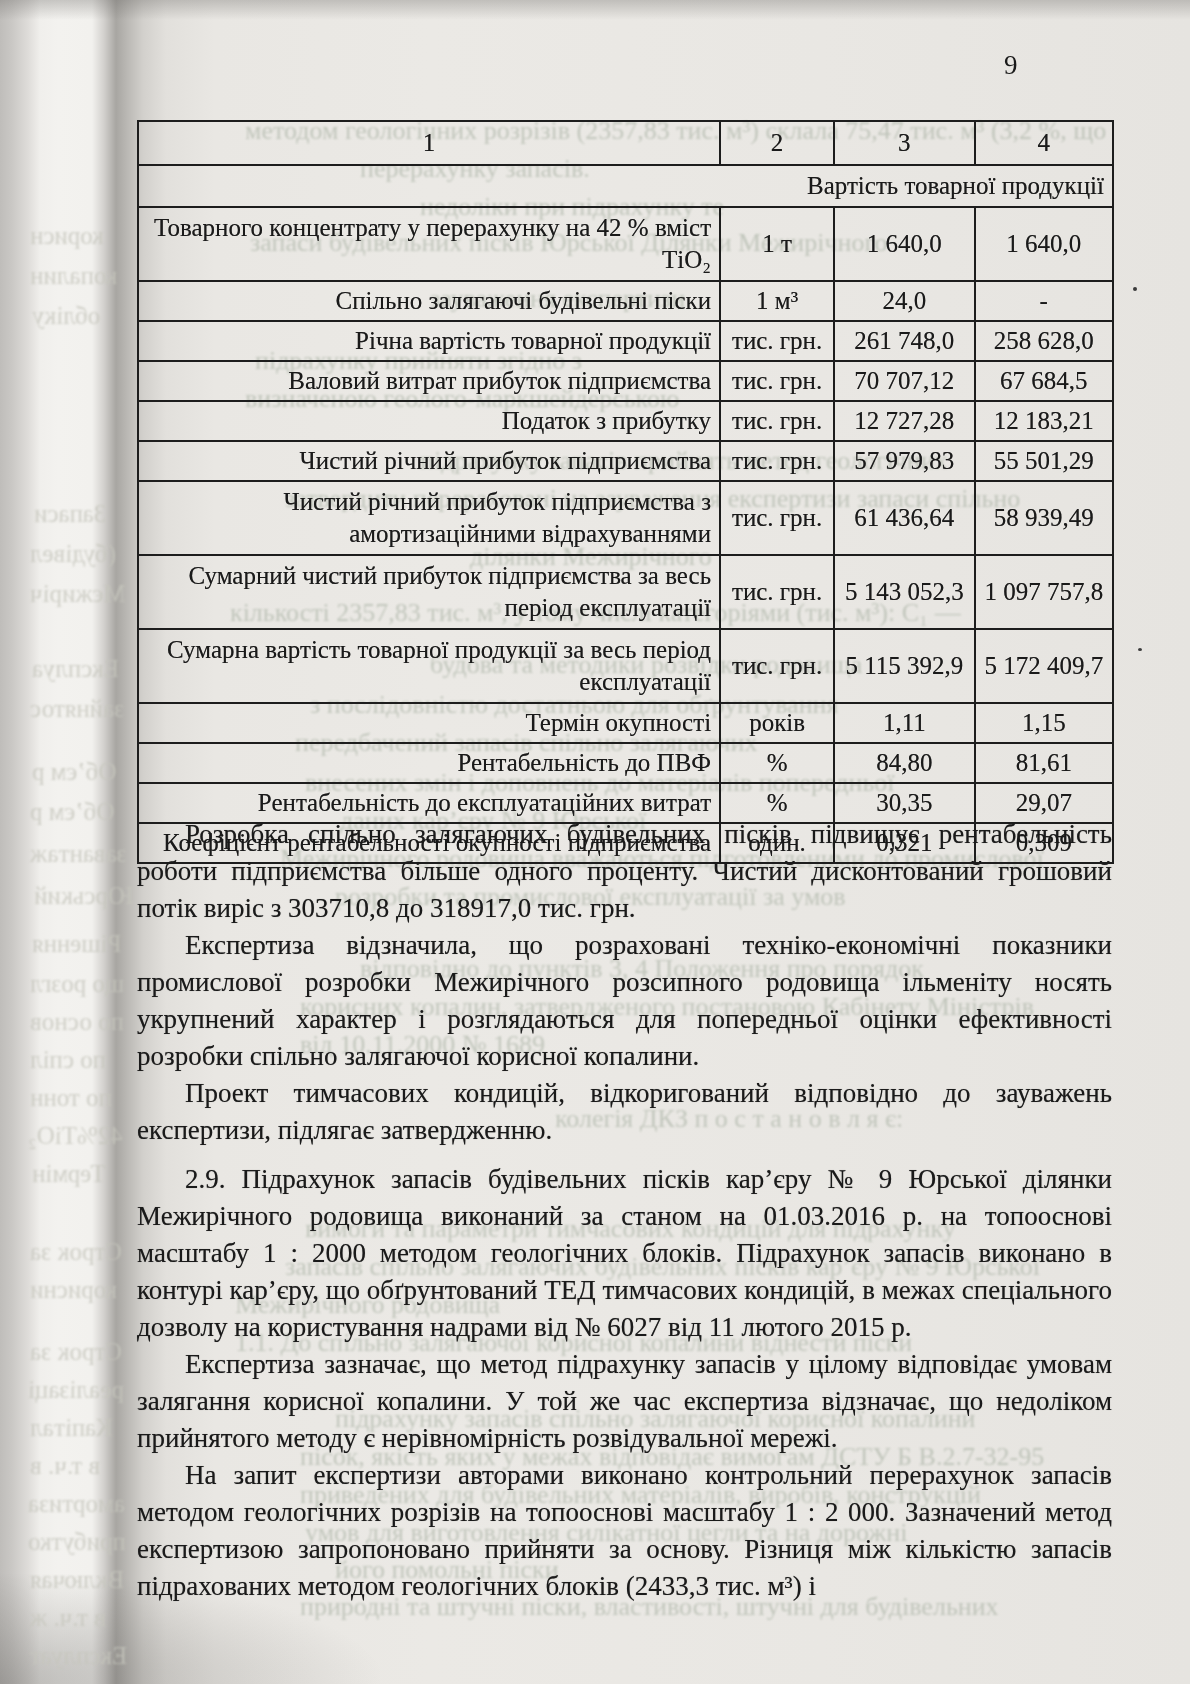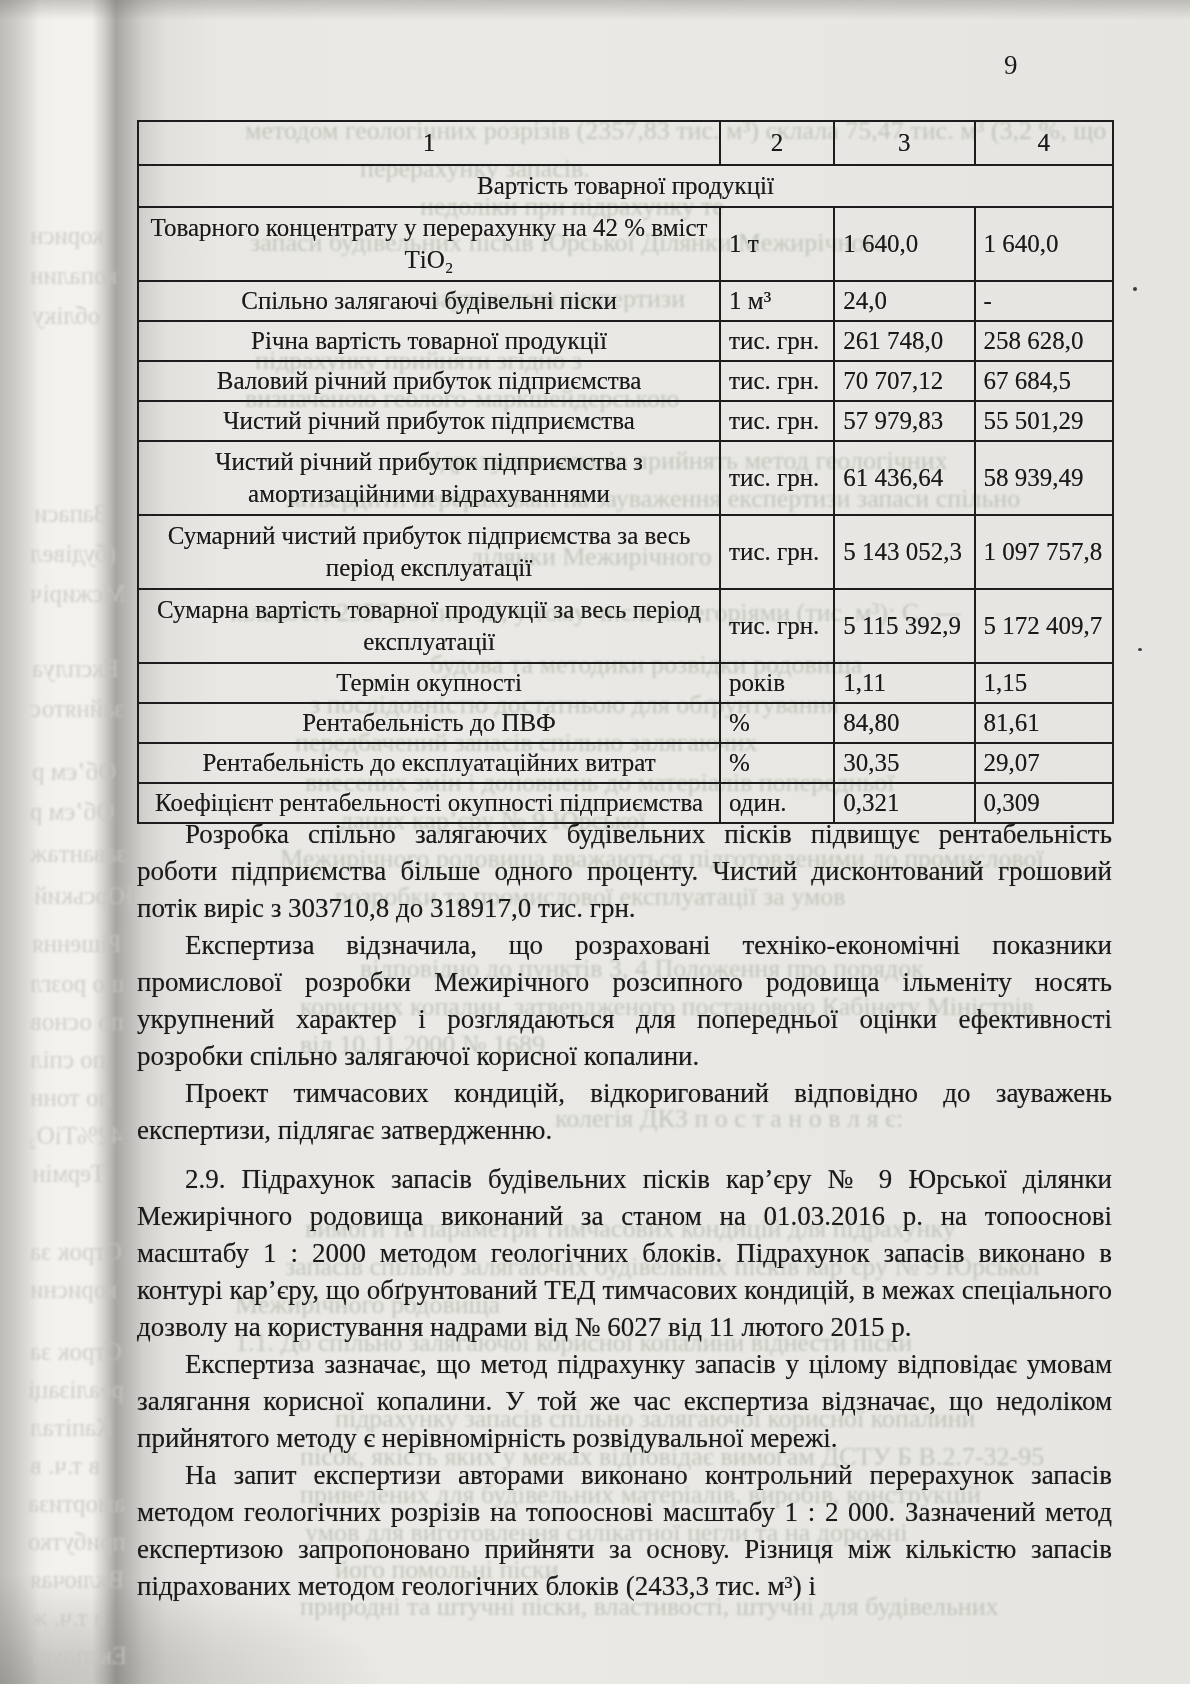--- a/index.html
+++ b/index.html
@@ -21,22 +21,22 @@
   .bottom-shade{position:absolute;left:0;bottom:0;width:380px;height:110px;
     background:radial-gradient(ellipse at 0% 100%,rgba(75,73,70,.32),rgba(75,73,70,0) 72%);pointer-events:none;}
   .page-number{position:absolute;left:1004px;top:50px;font-size:27px;z-index:3;}
 
   
   .tbl-wrap{position:absolute;left:137px;top:120px;width:977px;z-index:2;}
   table.main{border-collapse:collapse;table-layout:fixed;width:100%;background:transparent;}
   table.main td{border:2px solid #1d1d1d;font-size:25px;line-height:32px;
     padding:3px 8px;vertical-align:middle;
     text-shadow:0 0 .6px rgba(20,20,20,.55);}
-  td.c-label{text-align:center;padding-left:7px;}
-  td.c-unit,td.c-v3,td.c-v4{}
+  td.c-label{text-align:right;padding-left:7px;}
+  td.c-unit,td.c-v3,td.c-v4{text-align:center;}
   tr.hdr td{text-align:center;font-size:25px;height:38px;padding:2px;}
   tr.section td{height:34px;}
   tr.tall td{height:66px;}
 
   
   .text-block{position:absolute;left:137px;top:816px;width:975px;z-index:2;}
   .text-block p{margin:0;font-size:27px;line-height:37px;text-align:justify;
     text-indent:48px;text-shadow:0 0 .7px rgba(25,25,25,.5);}
   .text-block p.gap{margin-top:12px;}
 
@@ -155,24 +155,30 @@
             <td class="c-v3">24,0</td>
             <td class="c-v4">-</td>
           </tr>
           <tr>
             <td class="c-label">Річна вартість товарної продукції</td>
             <td class="c-unit">тис. грн.</td>
             <td class="c-v3">261 748,0</td>
             <td class="c-v4">258 628,0</td>
           </tr>
           <tr>
-            <td class="c-label">Валовий річний прибуток підприємства</td>
+            <td class="c-label">Валовий витрат прибуток підприємства</td>
             <td class="c-unit">тис. грн.</td>
             <td class="c-v3">70 707,12</td>
             <td class="c-v4">67 684,5</td>
+          </tr>
+          <tr>
+            <td class="c-label">Податок з прибутку</td>
+            <td class="c-unit">тис. грн.</td>
+            <td class="c-v3">12 727,28</td>
+            <td class="c-v4">12 183,21</td>
           </tr>
           <tr>
             <td class="c-label">Чистий річний прибуток підприємства</td>
             <td class="c-unit">тис. грн.</td>
             <td class="c-v3">57 979,83</td>
             <td class="c-v4">55 501,29</td>
           </tr>
           <tr class="tall">
             <td class="c-label">Чистий річний прибуток підприємства з амортизаційними відрахуваннями</td>
             <td class="c-unit">тис. грн.</td>

